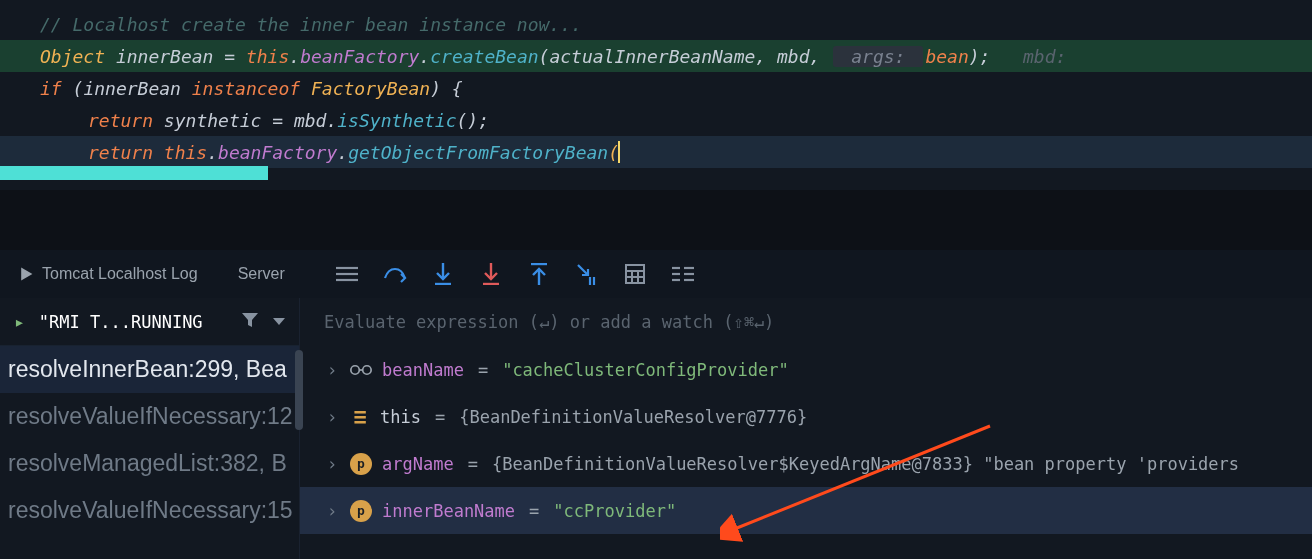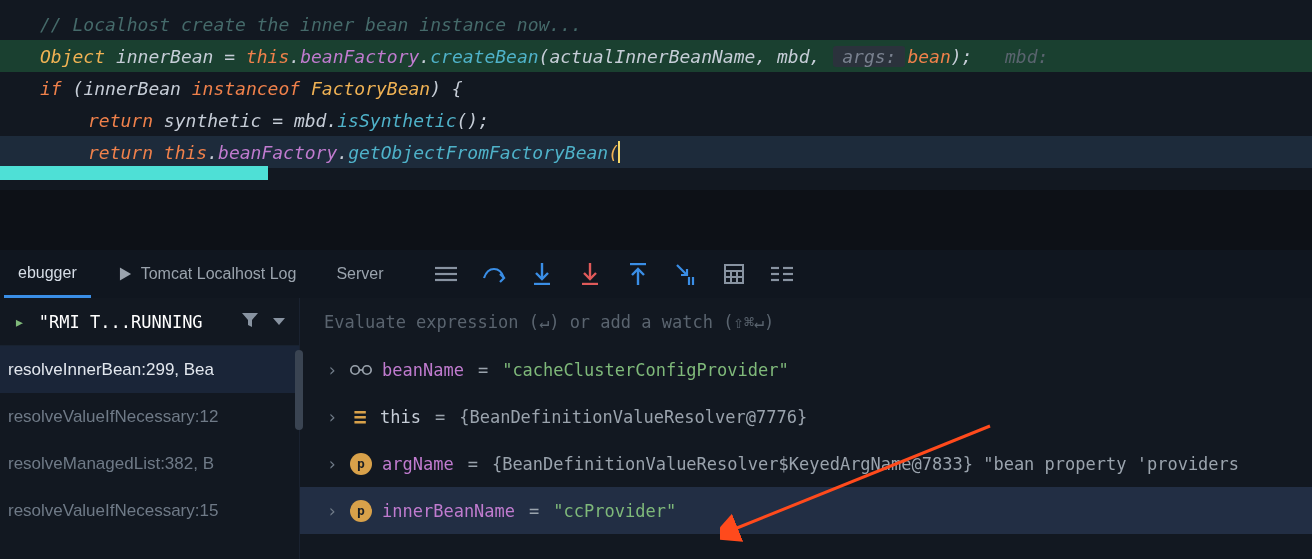--- a/index.html
+++ b/index.html
@@ -13,21 +13,21 @@
   .ind1 { width: 0px; display:inline-block; }
   .ind2 { width: 48px; display:inline-block; }
 
   .tok-comment { color:#456a6a; }
   .tok-type    { color:#f0b254; font-style: italic; }
   .tok-ident   { color:#c6cdd7; font-style: italic; }
   .tok-kw      { color:#f0814b; font-style: italic; }
   .tok-punc    { color:#c6cdd7; font-style: italic; }
   .tok-field   { color:#c07bcf; font-style: italic; }
   .tok-call    { color:#4fb2c9; font-style: italic; }
-  .tok-hint    { color:#7a8290; font-style: italic; background:#2b323c; padding:0 9px; border-radius:3px; margin:0 2px; }
+  .tok-hint    { color:#7a8290; font-style: italic; background:#2b323c; padding:0 18px; border-radius:3px; margin:0 2px; }
   .tok-null    { color:#f0814b; font-style: italic; }
   .tok-inline  { color:#5a646f; font-style: italic; }
   .tok-bool    { color:#f0814b; font-style: italic; }
 
   .scroll-tn   { position:absolute; left:0; bottom:10px; width:268px; height:14px; background:#4ee0d6; }
   .caret       { display:inline-block; width:2px; height:22px; background:#f5d86a; vertical-align:middle; margin-left:-1px; }
 
   
   .gap { width:100%; height:60px; background:#0d1117; }
 
@@ -44,21 +44,21 @@
   .tool-btn.red  svg * { stroke:#e05a5a; }
 
   
   .lower { display:flex; height:261px; width:100%; background:#121821; font-family: Menlo, Consolas, monospace; }
   .lower-head { height:48px; display:flex; align-items:center; padding:0 14px; gap:14px; background:#121821; border-bottom:1px solid #182230; width:100%; }
   .frames { width:300px; background:#121821; border-right:1px solid #1a2230; display:flex; flex-direction:column; position:relative; }
   .vars   { flex:1; background:#121821; display:flex; flex-direction:column; }
 
   .thread-lbl { color:#ffffff; font-size:17px; white-space:nowrap; overflow:hidden; }
   .frames-list { flex:1; overflow:hidden; }
-  .frame { height:47px; display:flex; align-items:center; padding:0 8px; font-size:17px; color:#6f7a87; white-space:nowrap; overflow:hidden; cursor:pointer; font-family: -apple-system, Helvetica, Arial, sans-serif;}
+  .frame { height:47px; display:flex; align-items:center; padding:0 8px; font-size:23px; color:#6f7a87; white-space:nowrap; overflow:hidden; cursor:pointer; font-family: -apple-system, Helvetica, Arial, sans-serif;}
   .frame.active { background:#1a2538; color:#e2e7ee; }
   .frame-scroll { position:absolute; right:-4px; top:52px; width:8px; height:80px; background:#3a4452; border-radius:4px; }
 
   .watch-input { color:#5a646f; font-size:17px; height:48px; display:flex; align-items:center; padding-left:24px; }
   .vars-list { flex:1; }
   .var-row { height:47px; display:flex; align-items:center; gap:10px; padding-left:24px; font-size:17px; white-space:nowrap; overflow:hidden; cursor:pointer; }
   .var-row.sel { background:#222e44; }
   .v-chevron { color:#6f7a87; width:16px; text-align:center; }
   .v-name { color:#c07bcf; }
   .v-eq   { color:#9aa3ad; padding:0 4px; }
@@ -138,23 +138,20 @@
     <span class="tok-type">(</span>
     <span class="caret"></span>
   </div>
 
   <div class="scroll-tn"></div>
 </div>
 
 <div class="gap"></div>
 
 <div class="tabstrip">
-  <div class="tab active">
-    <span>ebugger</span>
-  </div>
   <div class="tab">
     <span class="mini-icon play"></span>
     <span>Tomcat Localhost Log</span>
   </div>
   <div class="tab">
     <span>Server</span>
   </div>
 
   <div class="toolbar">
     <div class="tool-btn">

